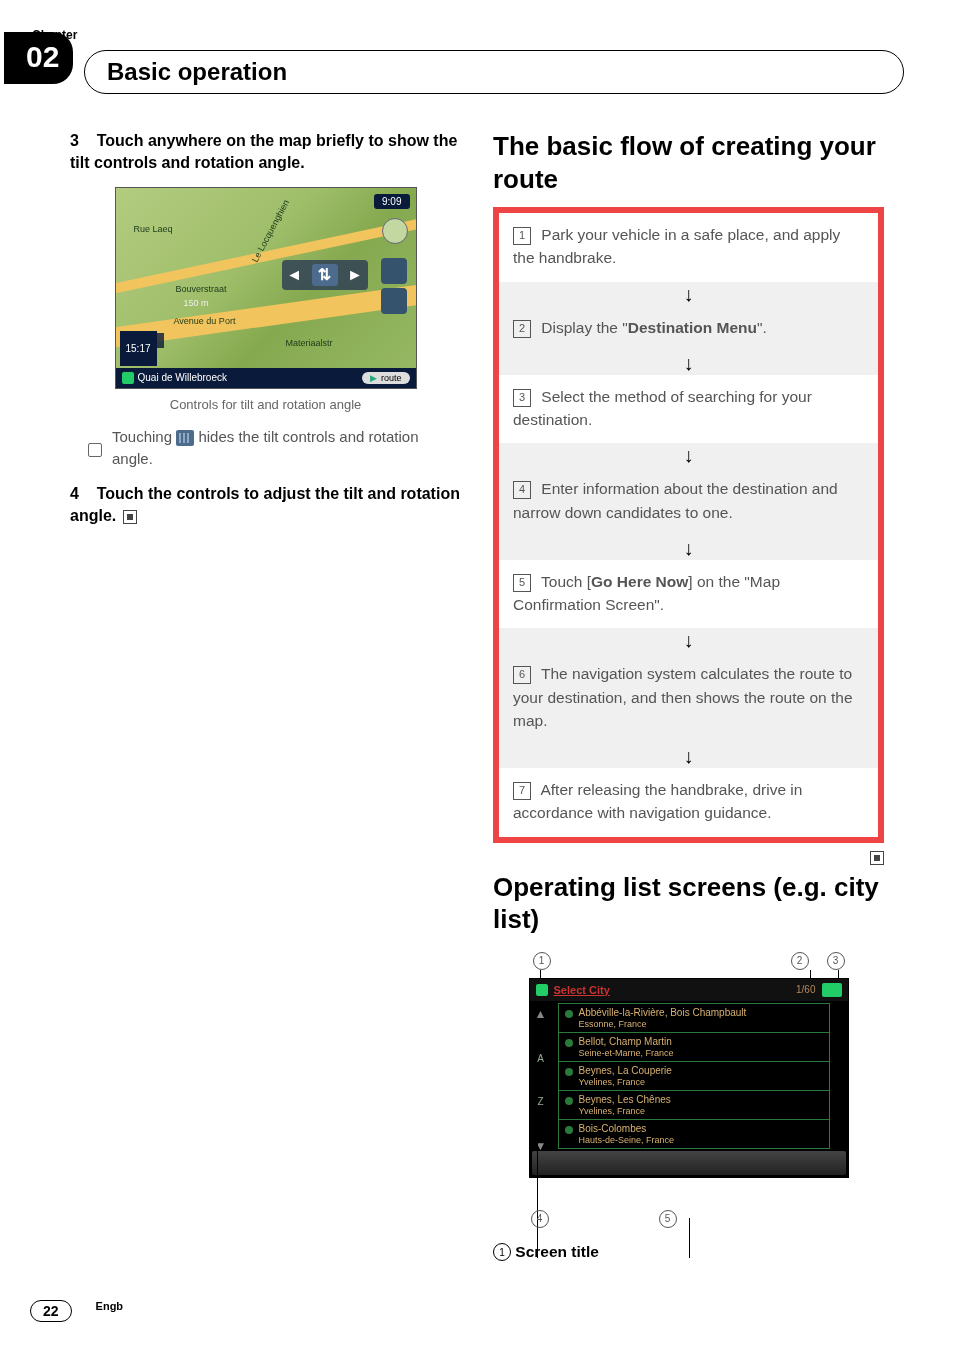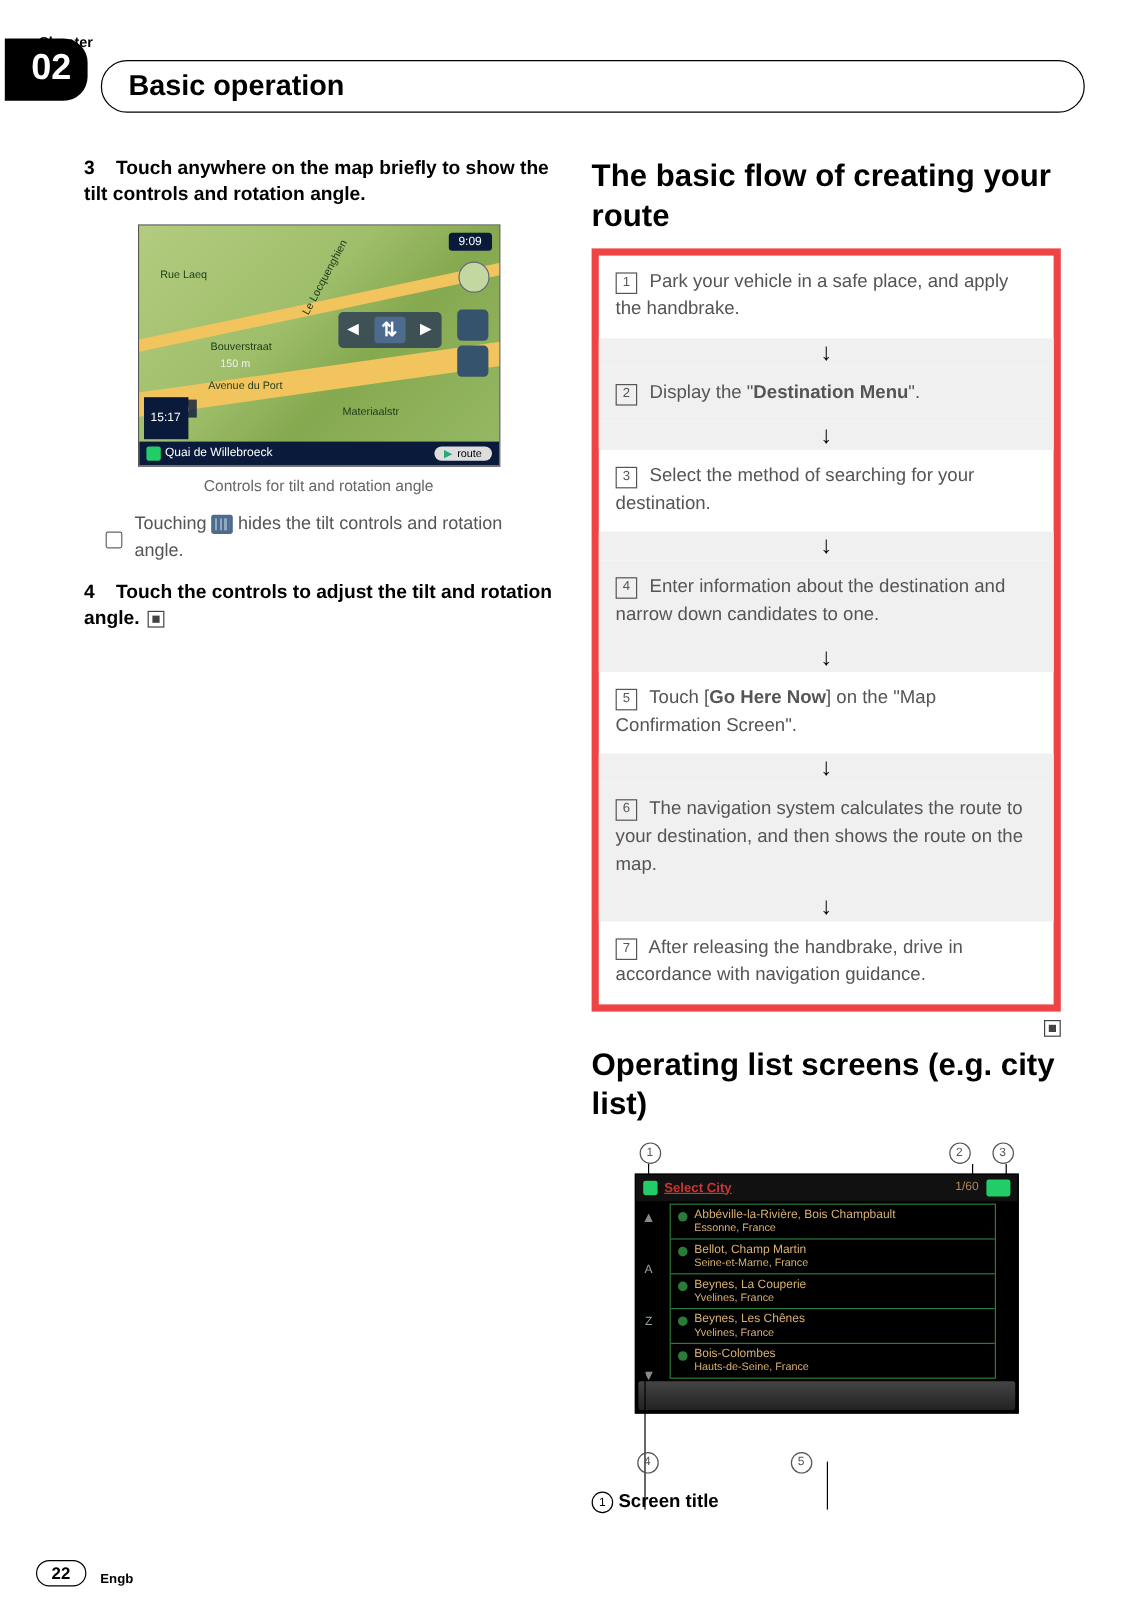--- a/index.html
+++ b/index.html
@@ -234,22 +234,22 @@
     line-height:1.5;
   }
   .list-desc .label { font-weight:bold; color:#000; }
   .list-desc .body { color:#555; margin-left:26px; }
 
   .page-footer {
     position:absolute;
     bottom:30px;
     left:30px;
     display:flex;
-    align-items:flex-end;
-    gap:12px;
+    align-items:flex-start;
+    gap:24px;
   }
   .page-num {
     border:1.5px solid #000; border-radius:14px; padding:2px 12px; font-weight:bold; font-size:14px;
   }
   .engb { font-size:11px; font-weight:bold; }
 </style>
 </head>
 <body>
 
 <div class="chapter-label">Chapter</div>

